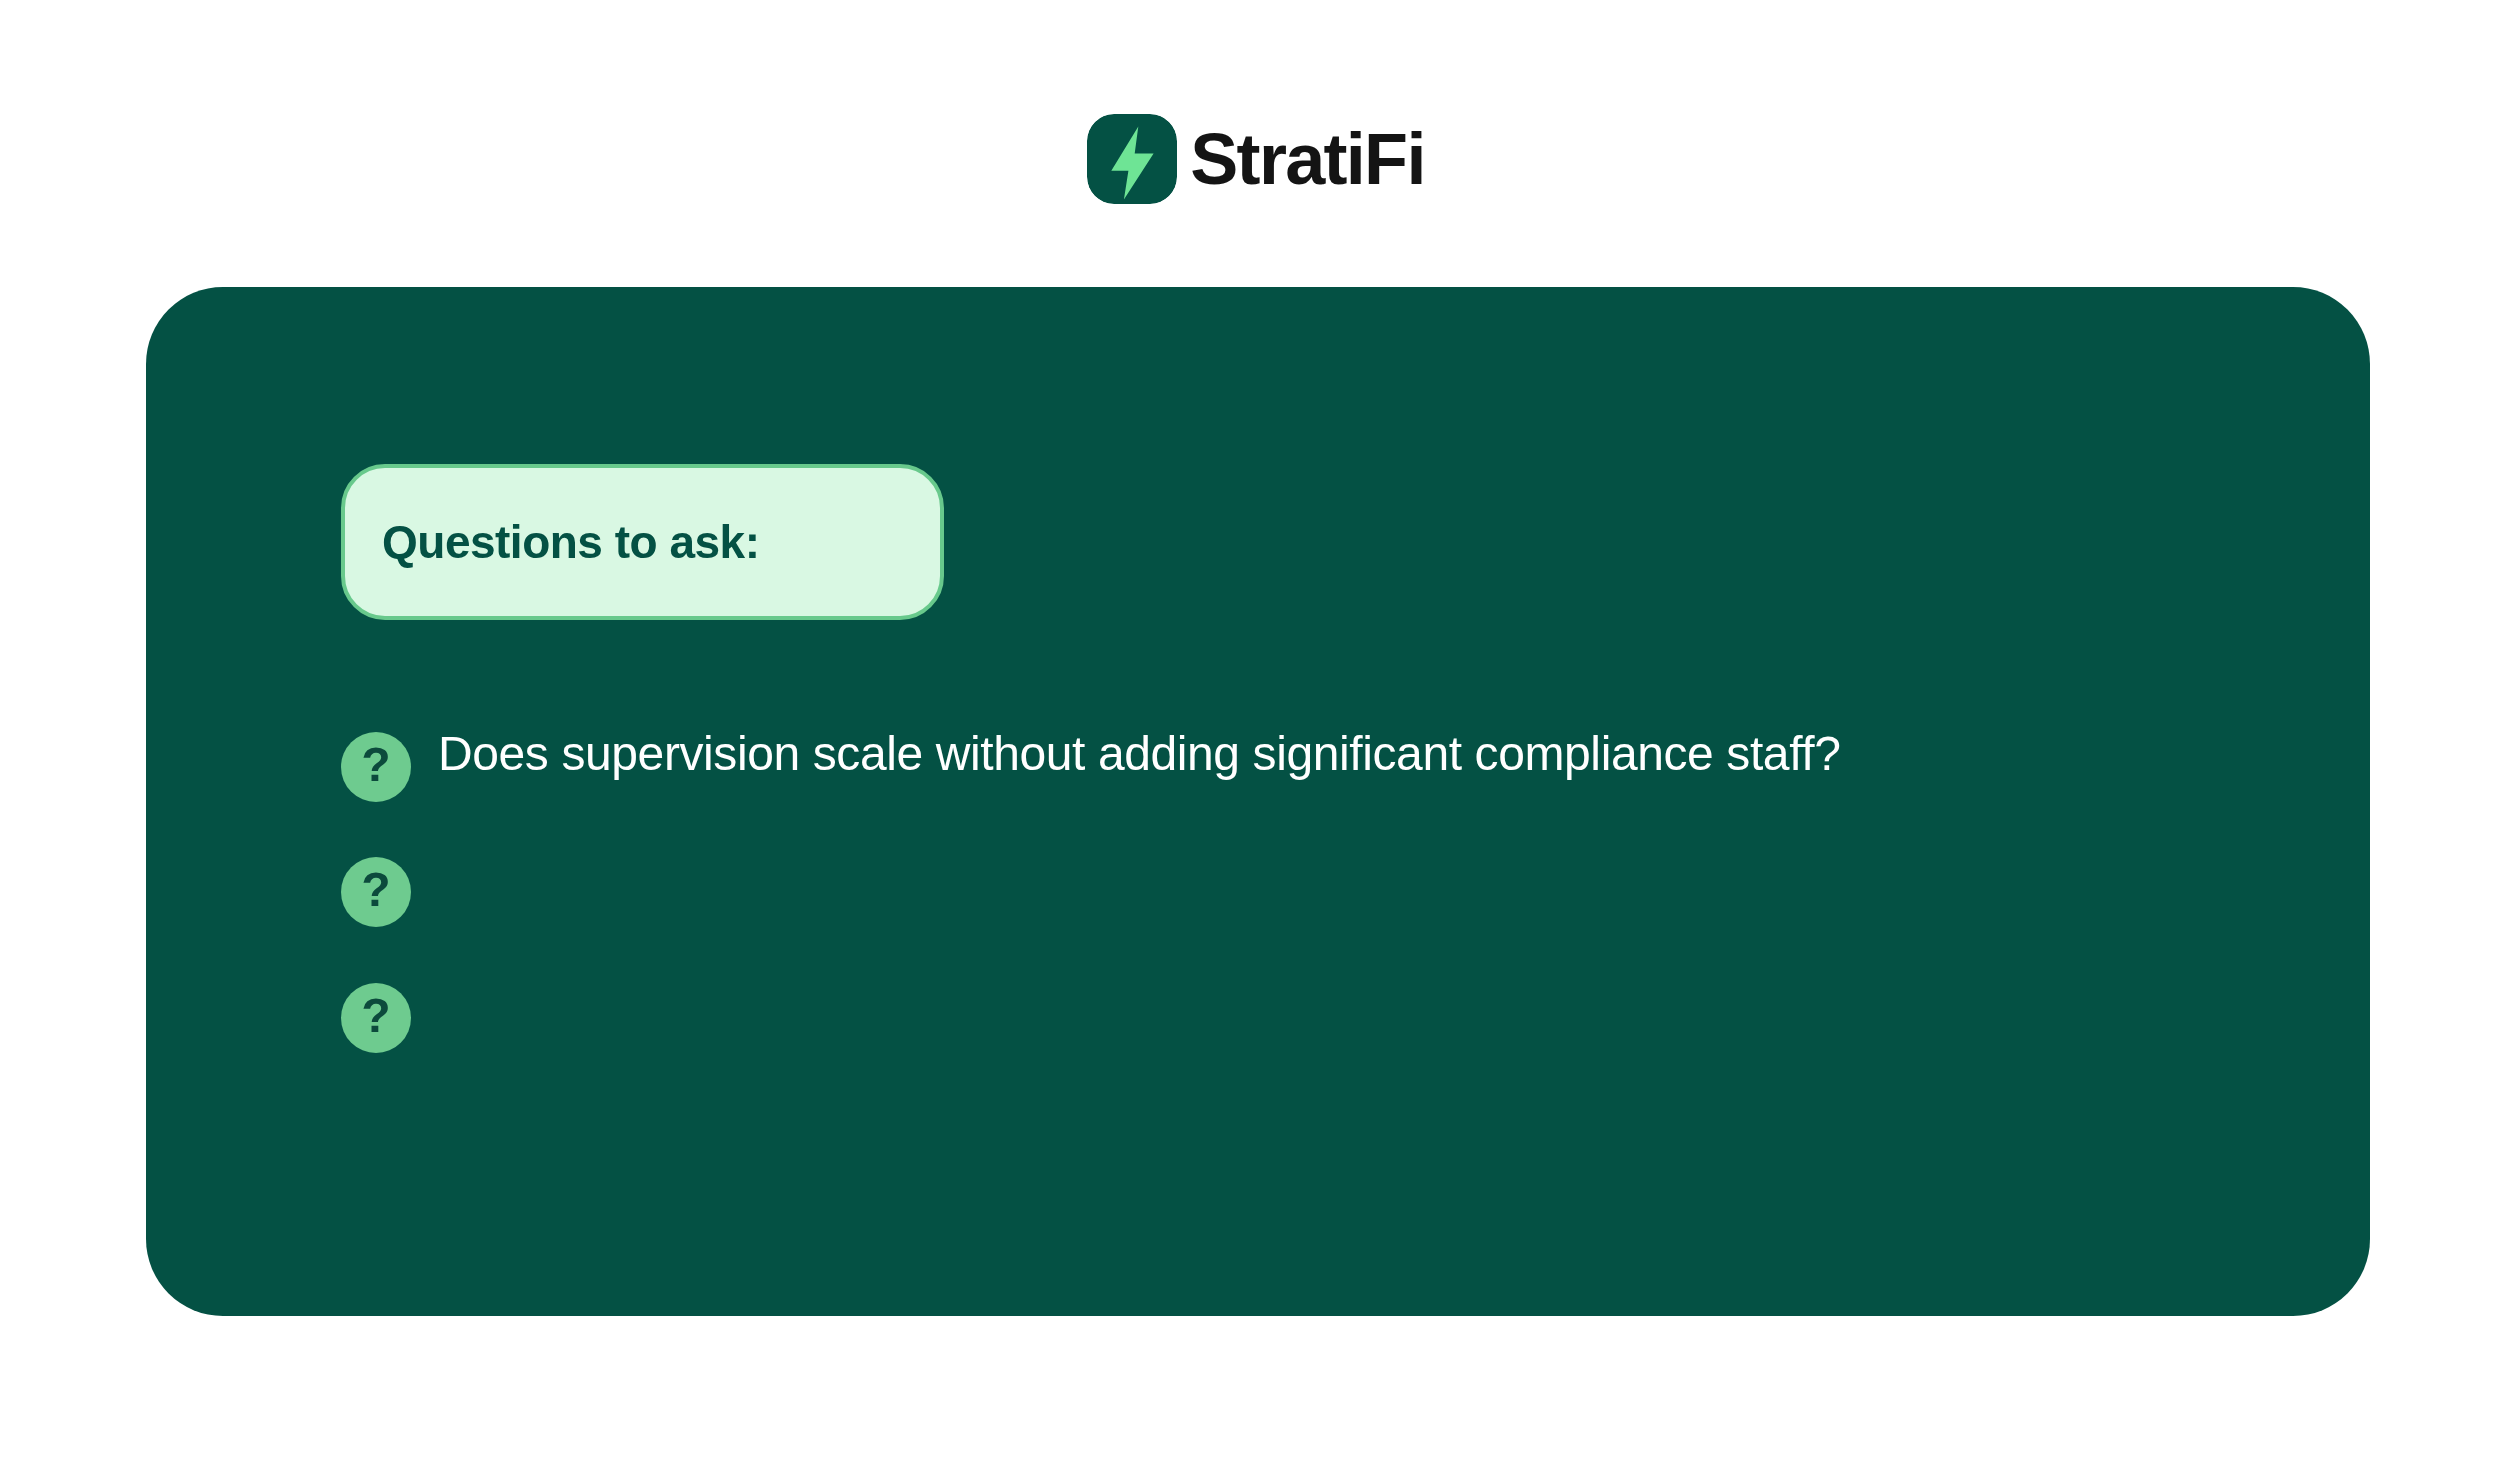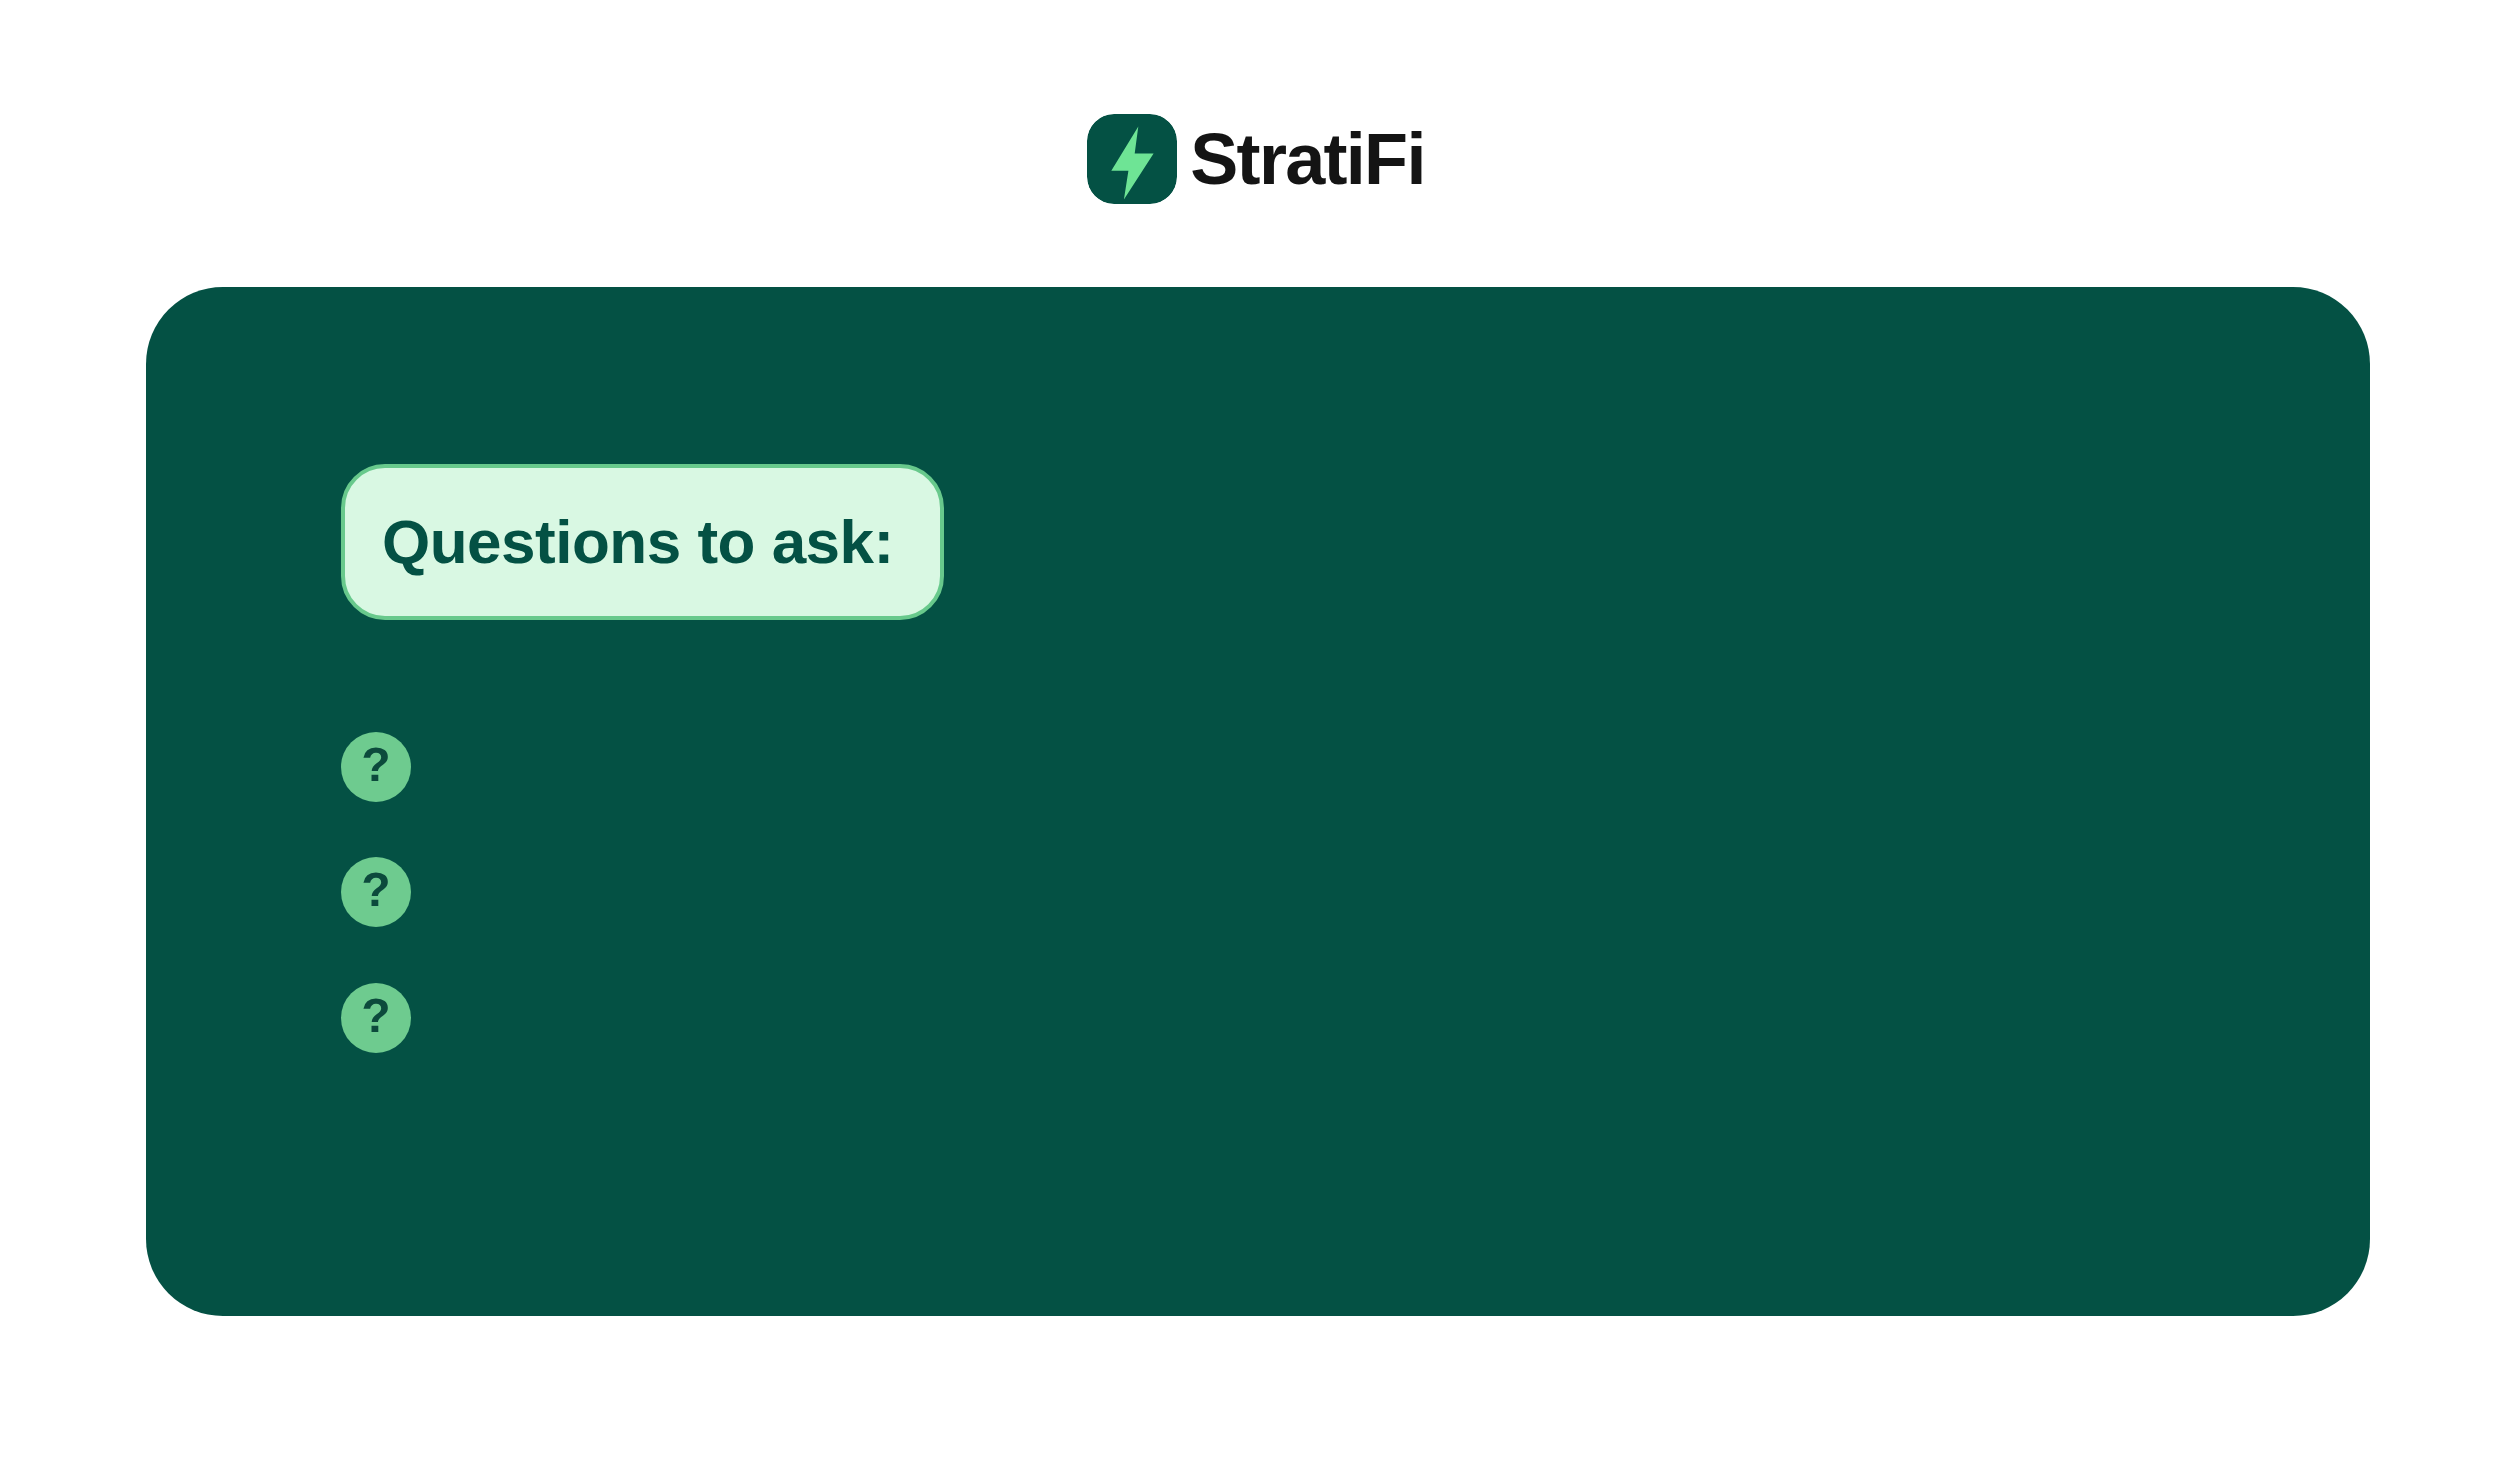--- a/index.html
+++ b/index.html
@@ -70,21 +70,21 @@
     height: 156px;
     box-sizing: border-box;
     background: #d9f8e3;
     border: 4.2px solid #68c98c;
     border-radius: 44px;
     display: flex;
     align-items: center;
     padding: 0 33px 0 37px;
   }
   .pill-label {
-    font-size: 62px;
+    font-size: 46px;
     font-weight: 700;
     color: #045144;
     letter-spacing: -0.5px;
     line-height: 1;
     white-space: nowrap;
   }
 
   
   .questions {
     position: absolute;
@@ -163,20 +163,21 @@
     <div class="pill">
       <span class="pill-label">Questions to ask:</span>
     </div>
 
     <div class="questions">
 
       <div class="question-row">
         <span class="q-badge">
           <span class="q-badge-glyph">?</span>
         </span>
+        <span class="q-text wrap-two">Does supervision scale without adding significant compliance staff?</span>
       </div>
 
       <div class="question-row">
         <span class="q-badge">
           <span class="q-badge-glyph">?</span>
         </span>
       </div>
 
       <div class="question-row">
         <span class="q-badge">

